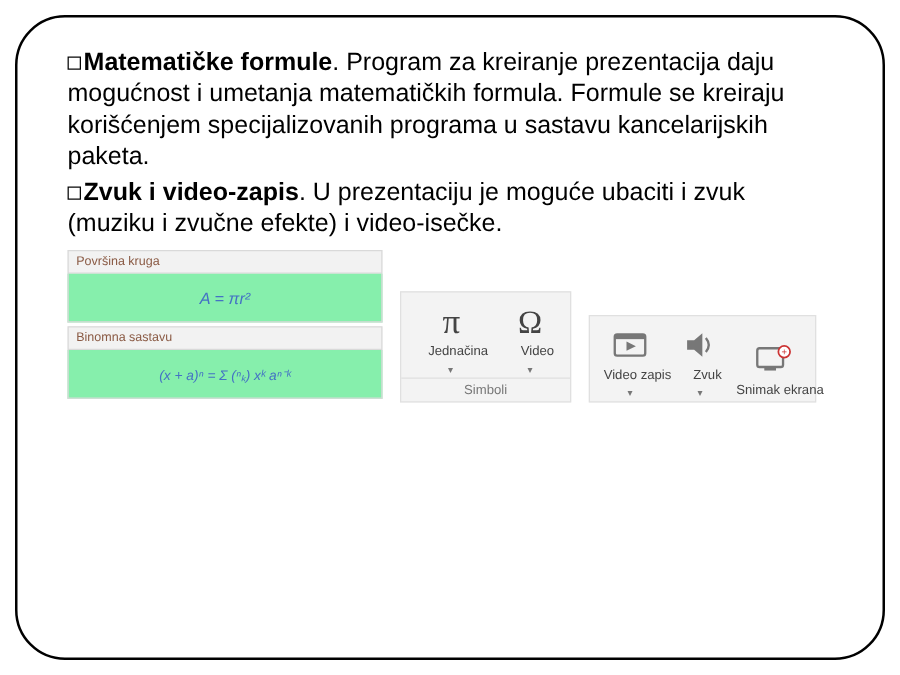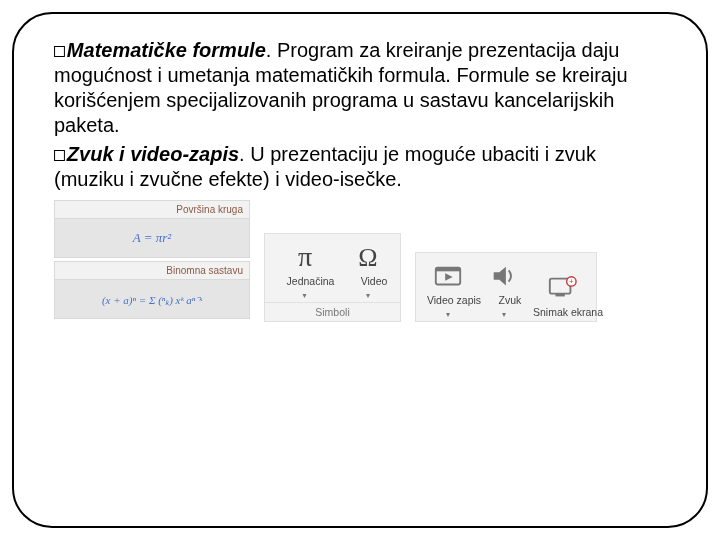--- a/index.html
+++ b/index.html
@@ -30,52 +30,51 @@
   .body-text p {
     margin: 0 0 4px 0;
   }
   .bullet-glyph {
     font-family: monospace;
     font-size: 18px;
     display: inline-block;
     vertical-align: 1px;
     margin-right: 2px;
   }
-  .bold { font-weight: 700; font-style: italic; }
+  .bold { font-weight: 700; }
   .images-row {
     margin-top: 8px;
     display: flex;
     gap: 14px;
     align-items: flex-end;
   }
   
   .formulas {
-    width: 196px;
+    width: 252px;
     font-size: 10px;
-    text-align: right;
   }
   .formulas .cat {
     background: #f2f2f2;
     border: 1px solid #d9d9d9;
     padding: 3px 6px;
     color: #8a5a44;
     font-size: 10px;
   }
   .formulas .eq {
     border: 1px solid #d9d9d9;
     border-top: none;
     height: 38px;
     display: flex;
     align-items: center;
     justify-content: center;
     color: #4472C4;
-    font-family: Liberation Serif, serif;
+    font-family: Liberation Sans, sans-serif;
     font-size: 13px;
     font-style: italic;
-    background: #e5e5e5;
+    background: #86efac;
     margin-bottom: 3px;
   }
   .formulas .eq.small { font-size: 11px; }
   
   .ribbon {
     background: #f3f3f3;
     border: 1px solid #e0e0e0;
     font-size: 11px;
     color: #555;
     text-align: center;

